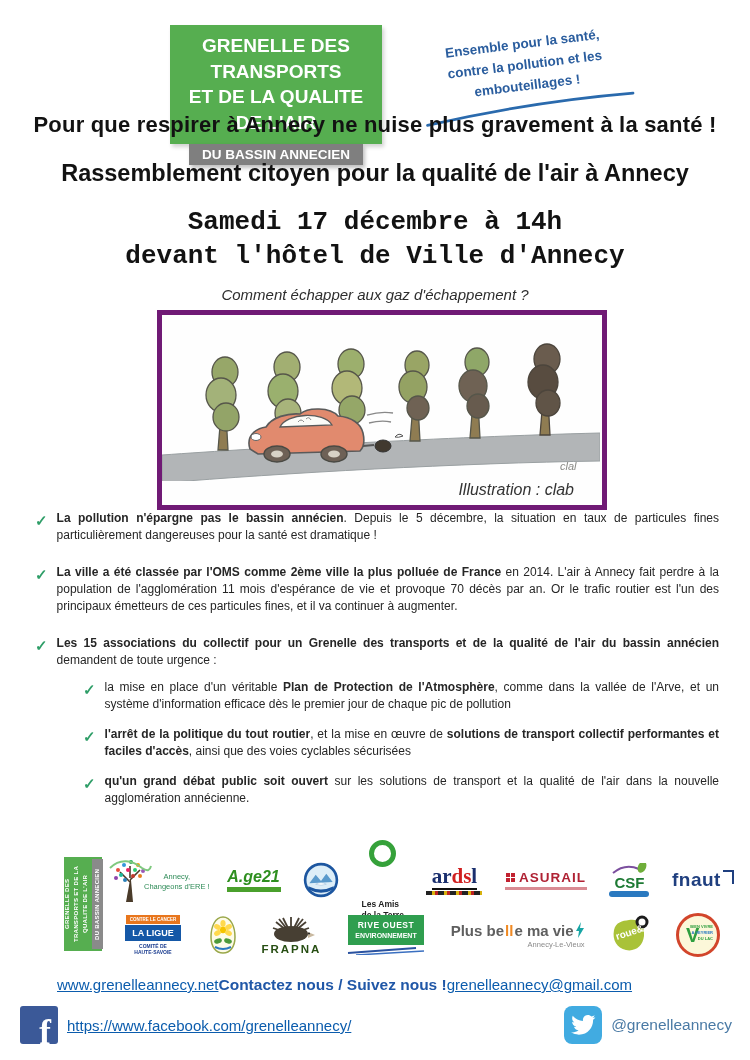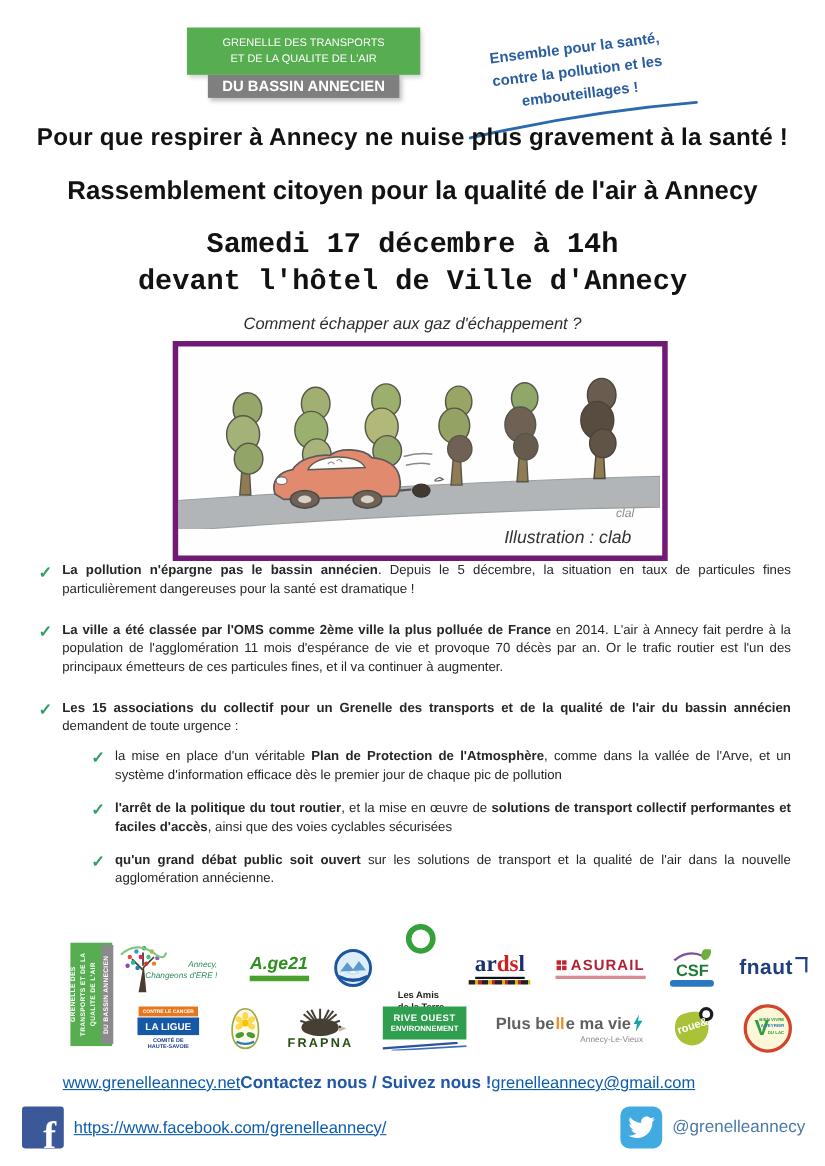--- a/index.html
+++ b/index.html
@@ -2,21 +2,21 @@
 <html lang="fr"><head>
 <meta charset="utf-8">
 <style>
   html,body{margin:0;padding:0;background:#fff;}
   .page{position:relative;width:750px;height:1060px;background:#fff;overflow:hidden;
         font-family:"Liberation Sans",sans-serif;color:#222;}
   .b{font-weight:700;}
 
   
   .logo-block{position:absolute;left:170px;top:25px;width:212px;text-align:center;}
-  .logo-green{background:#56ae50;color:#fff;font-weight:400;font-size:10px;line-height:1.35;
+  .logo-green{background:#56ae50;color:#fff;font-weight:700;font-size:19px;line-height:1.35;
               padding:8px 4px;box-shadow:2px 3px 4px rgba(0,0,0,.18);}
   .logo-gray{display:inline-block;background:#7f7f7f;color:#fff;font-weight:700;font-size:13.5px;
              padding:3px 13px;box-shadow:2px 3px 4px rgba(0,0,0,.25);}
   .slogan{position:absolute;left:418px;top:34px;width:216px;text-align:center;transform:rotate(-7deg);
           color:#2a5d9e;font-weight:700;font-size:13.5px;line-height:1.55;}
   .slogan svg{display:block;margin-top:4px;}
 
   
   .h1,.h2,.h3{position:absolute;left:0;width:750px;text-align:center;font-weight:700;color:#121212;margin:0;}
   .h1{top:112px;font-size:22px;letter-spacing:.2px;}
@@ -46,22 +46,22 @@
   .vb-text,.vb-gray{writing-mode:vertical-rl;transform:rotate(180deg);color:#fff;font-weight:700;
                font-size:6px;line-height:1.5;text-align:center;letter-spacing:.3px;}
   .vb-gray{background:#8a8a8a;padding:1px 1px;}
   .lrow{position:absolute;left:44px;width:626px;display:flex;align-items:center;justify-content:space-between;}
   .row1{top:0;height:50px;}
   .row2{top:54px;height:52px;padding:0 14px;width:598px;}
   .ltile{display:flex;flex-direction:column;align-items:center;justify-content:center;text-align:center;}
 
   .tree-wrap{position:relative;width:96px;height:48px;}
   .tree-wrap svg{position:absolute;left:0;top:2px;}
-  .tree-text{position:absolute;left:24px;top:16px;font-style:italic;font-size:7.5px;color:#2e8b57;
-             line-height:1.3;text-align:right;white-space:nowrap;}
+  .tree-text{position:absolute;left:36px;top:16px;font-size:7.5px;color:#2e8b57;
+             line-height:1.3;text-align:center;white-space:nowrap;}
   .age21{color:#2e8f1f;font-weight:700;font-style:italic;font-size:16px;line-height:1;}
   .age21-bar{width:54px;height:5px;background:#4aa02c;margin-top:2px;}
   .amis{display:flex;align-items:center;gap:5px;}
   .amis-ring{width:17px;height:17px;border:5px solid #35a13a;border-radius:50%;}
   .amis-text{font-size:8.5px;font-weight:700;color:#222;line-height:1.2;text-align:left;margin-top:27px;}
   .ardsl{font-family:"Liberation Serif",serif;font-weight:700;font-size:21px;line-height:1;
          border-bottom:2px solid #111;padding-bottom:1px;}
   .ardsl .n{color:#1a2f6e;} .ardsl .r{color:#d01f1f;}
   .ardsl-band{width:56px;height:4px;margin-top:1px;background:repeating-linear-gradient(90deg,#222 0 6px,#d7b20e 6px 9px,#b22 9px 12px);}
   .asurail{display:flex;align-items:center;gap:4px;}

